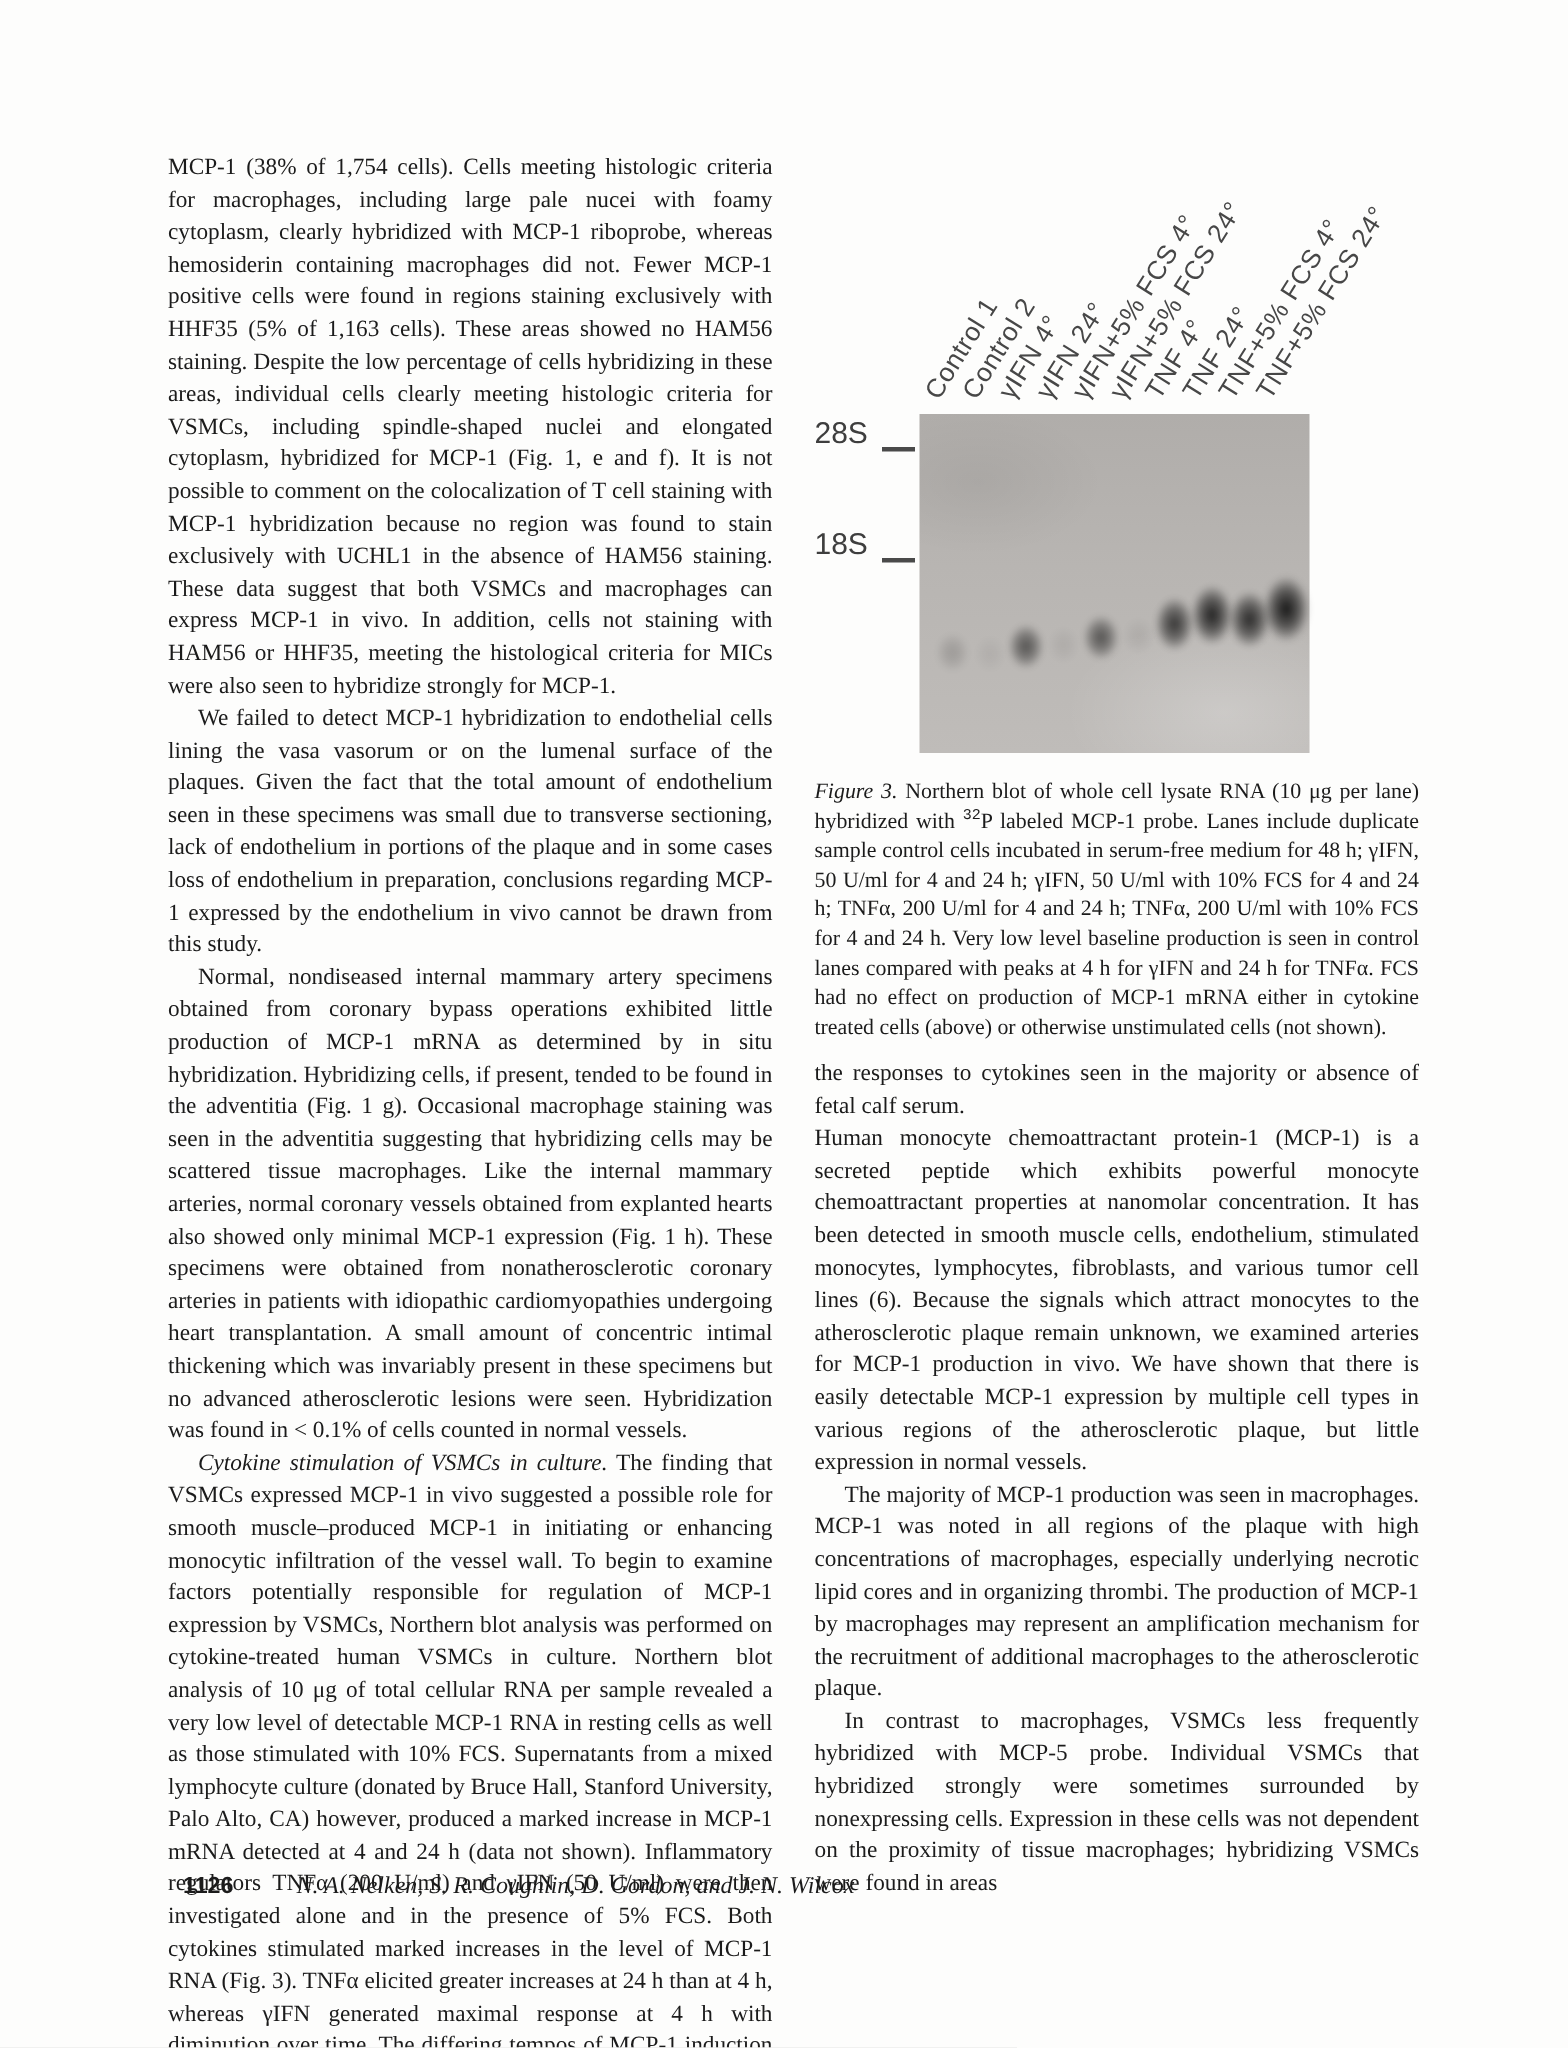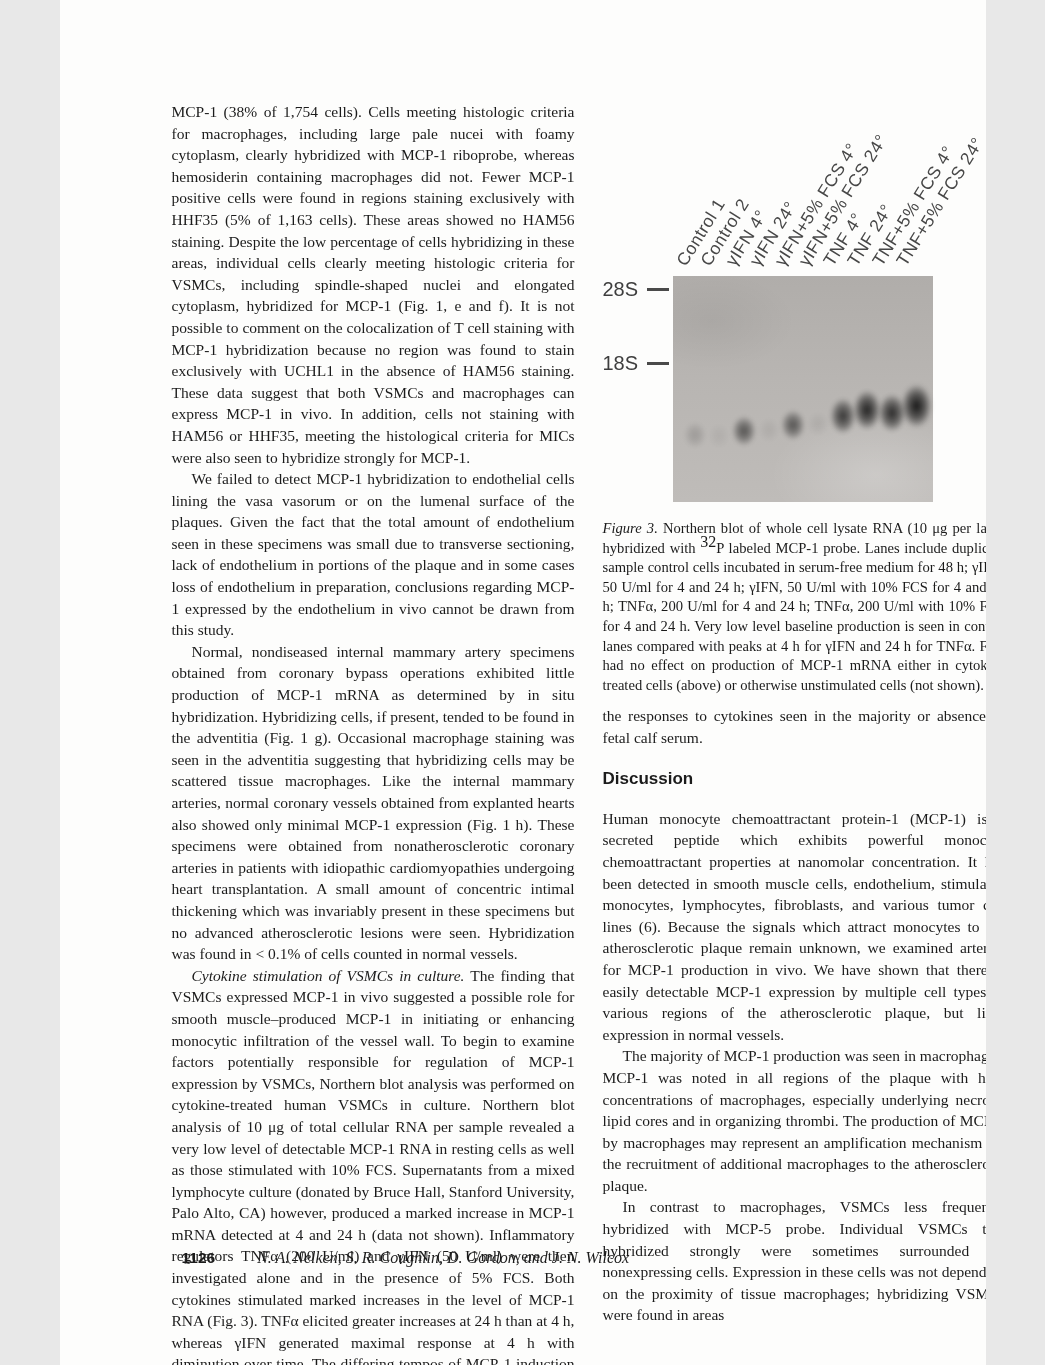--- a/index.html
+++ b/index.html
@@ -1,19 +1,19 @@
 <!DOCTYPE html>
 <html><head>
 <meta charset="utf-8">
 <style>
   * { margin:0; padding:0; box-sizing:border-box; }
   html,body { background:#e8e8e8; }
   .page {
     position:relative;
-    width:926px; height:1365px;
+    width:1045px; height:1365px;
     background:#fdfdfc;
     color:#1b1b1b;
     font-family:"Liberation Serif", serif;
     overflow:hidden;
     margin:0 auto;
   }
   
   .col {
     position:absolute;
     width:403px;
@@ -44,21 +44,21 @@
     font-family:"Liberation Sans", sans-serif;
     font-size:17.5px;
     color:#474747;
     white-space:nowrap;
     transform-origin:left bottom;
     transform:rotate(-58deg);
     letter-spacing:0.5px;
   }
   .marker-row {
     position:absolute; left:0;
-    display:flex; align-items:center; gap:9px;
+    display:flex; align-items:flex-end; gap:9px;
     font-family:"Liberation Sans", sans-serif;
     font-size:20px; color:#3e3e3e;
   }
   .marker-28s { top:188px; }
   .marker-18s { top:262px; }
   .marker-dash { width:22px; height:3px; background:#4a4a4a; }
   .blot {
     position:absolute;
     left:70px; top:186px;
     width:260px; height:226px;
@@ -74,21 +74,21 @@
     filter:blur(2px);
   }
   .caption {
     position:absolute;
     left:0; top:429px;
     width:403px;
     font-size:14.6px;
     line-height:19.6px;
     text-align:justify;
   }
-  .caption sup { font-size:16px; vertical-align:super; line-height:0; }
+  .caption sup { font-size:10px; vertical-align:super; line-height:0;font-family:Liberation Mono, monospace; }
   
   .footer {
     position:absolute;
     left:122px; top:1249px;
     display:flex; align-items:flex-end;
     font-size:16px;
   }
   .footer .pagenum {
     font-family:"Liberation Sans", sans-serif;
     font-weight:bold; font-size:15.5px;
@@ -147,21 +147,20 @@
           <div class="band" style="left: 205.6px; top: 118px; width: 28px; height: 38px; opacity: 0.88;"></div>
           <div class="band" style="left: 228.8px; top: 108px; width: 31px; height: 44px; opacity: 1;"></div>
         </div>
     </div>
 
     <p class="caption"><span class="italic">Figure 3.</span><span> Northern blot of whole cell lysate RNA (10 μg per lane) hybridized with </span><sup>32</sup><span>P labeled MCP-1 probe. Lanes include duplicate sample control cells incubated in serum-free medium for 48 h; γIFN, 50 U/ml for 4 and 24 h; γIFN, 50 U/ml with 10% FCS for 4 and 24 h; TNFα, 200 U/ml for 4 and 24 h; TNFα, 200 U/ml with 10% FCS for 4 and 24 h. Very low level baseline production is seen in control lanes compared with peaks at 4 h for γIFN and 24 h for TNFα. FCS had no effect on production of MCP-1 mRNA either in cytokine treated cells (above) or otherwise unstimulated cells (not shown).</span></p>
   </div>
 
   <div class="col col-right">
     <p>the responses to cytokines seen in the majority or absence of fetal calf serum.</p>
-    <h2 class="discussion">Discussion</h2>
     <p>Human monocyte chemoattractant protein-1 (MCP-1) is a secreted peptide which exhibits powerful monocyte chemoattractant properties at nanomolar concentration. It has been detected in smooth muscle cells, endothelium, stimulated monocytes, lymphocytes, fibroblasts, and various tumor cell lines (6). Because the signals which attract monocytes to the atherosclerotic plaque remain unknown, we examined arteries for MCP-1 production in vivo. We have shown that there is easily detectable MCP-1 expression by multiple cell types in various regions of the atherosclerotic plaque, but little expression in normal vessels.</p>
     <p class="indent">The majority of MCP-1 production was seen in macrophages. MCP-1 was noted in all regions of the plaque with high concentrations of macrophages, especially underlying necrotic lipid cores and in organizing thrombi. The production of MCP-1 by macrophages may represent an amplification mechanism for the recruitment of additional macrophages to the atherosclerotic plaque.</p>
     <p class="indent">In contrast to macrophages, VSMCs less frequently hybridized with MCP-5 probe. Individual VSMCs that hybridized strongly were sometimes surrounded by nonexpressing cells. Expression in these cells was not dependent on the proximity of tissue macrophages; hybridizing VSMCs were found in areas</p>
   </div>
 
   <div class="footer">
     <span class="pagenum">1126</span>
     <span class="authors">N. A. Nelken, S. R. Coughlin, D. Gordon, and J. N. Wilcox</span>
   </div>
 

